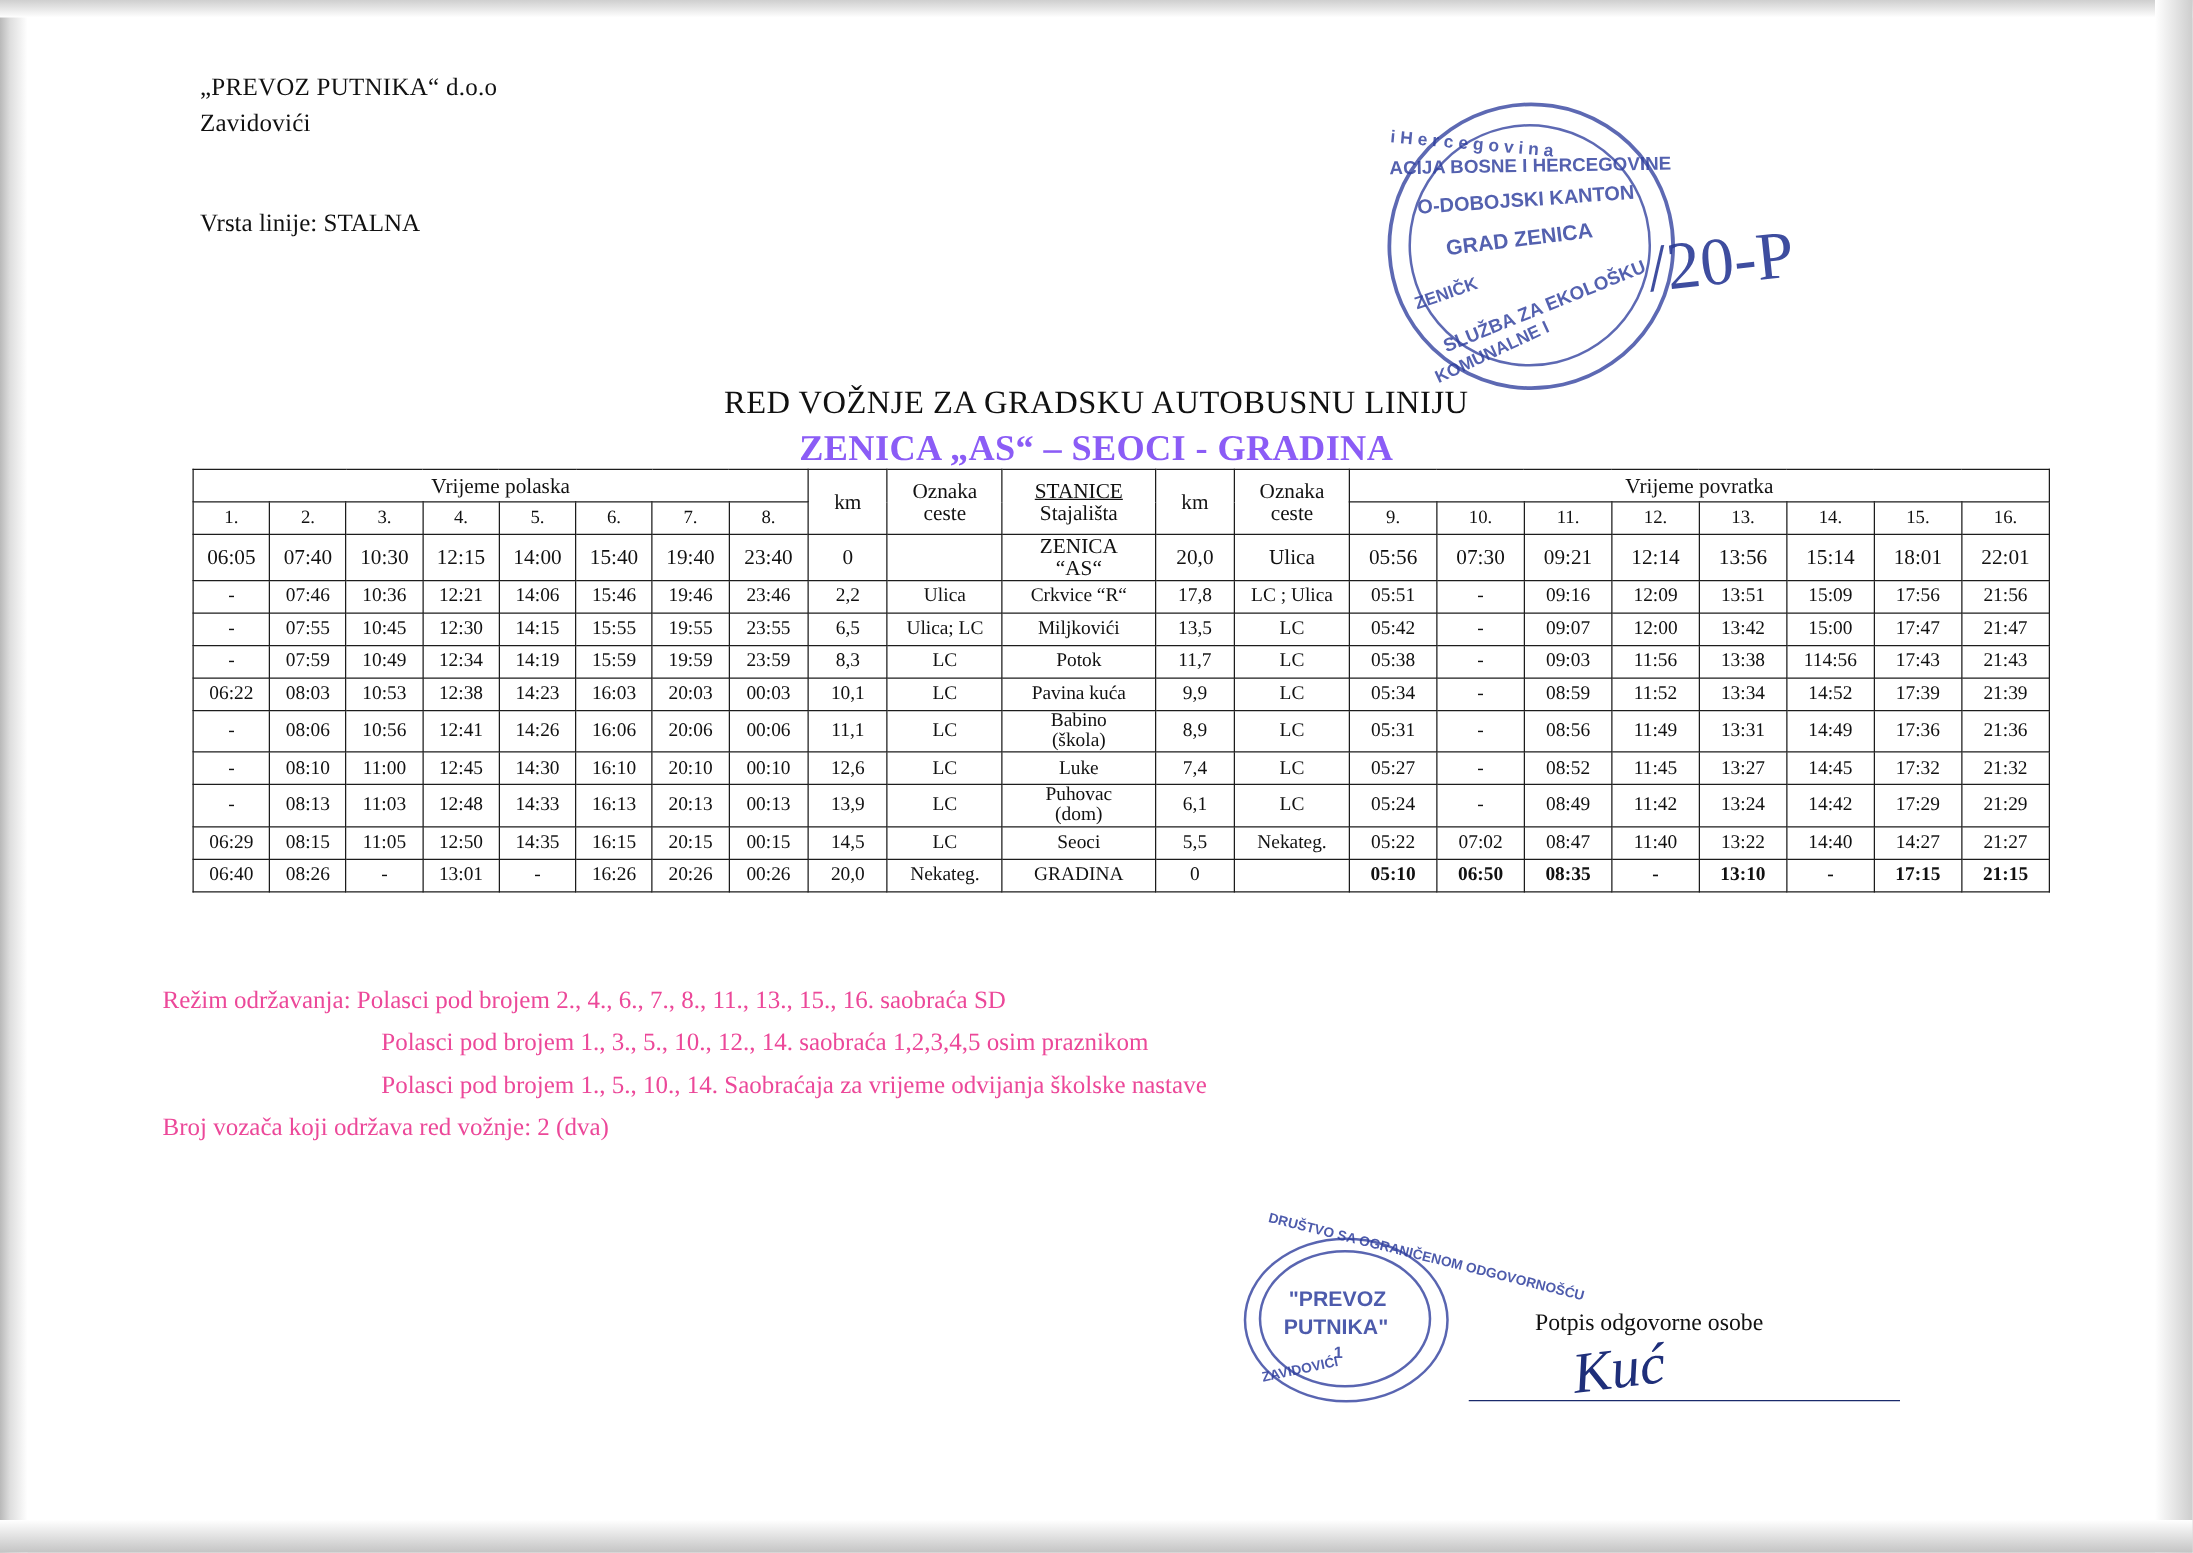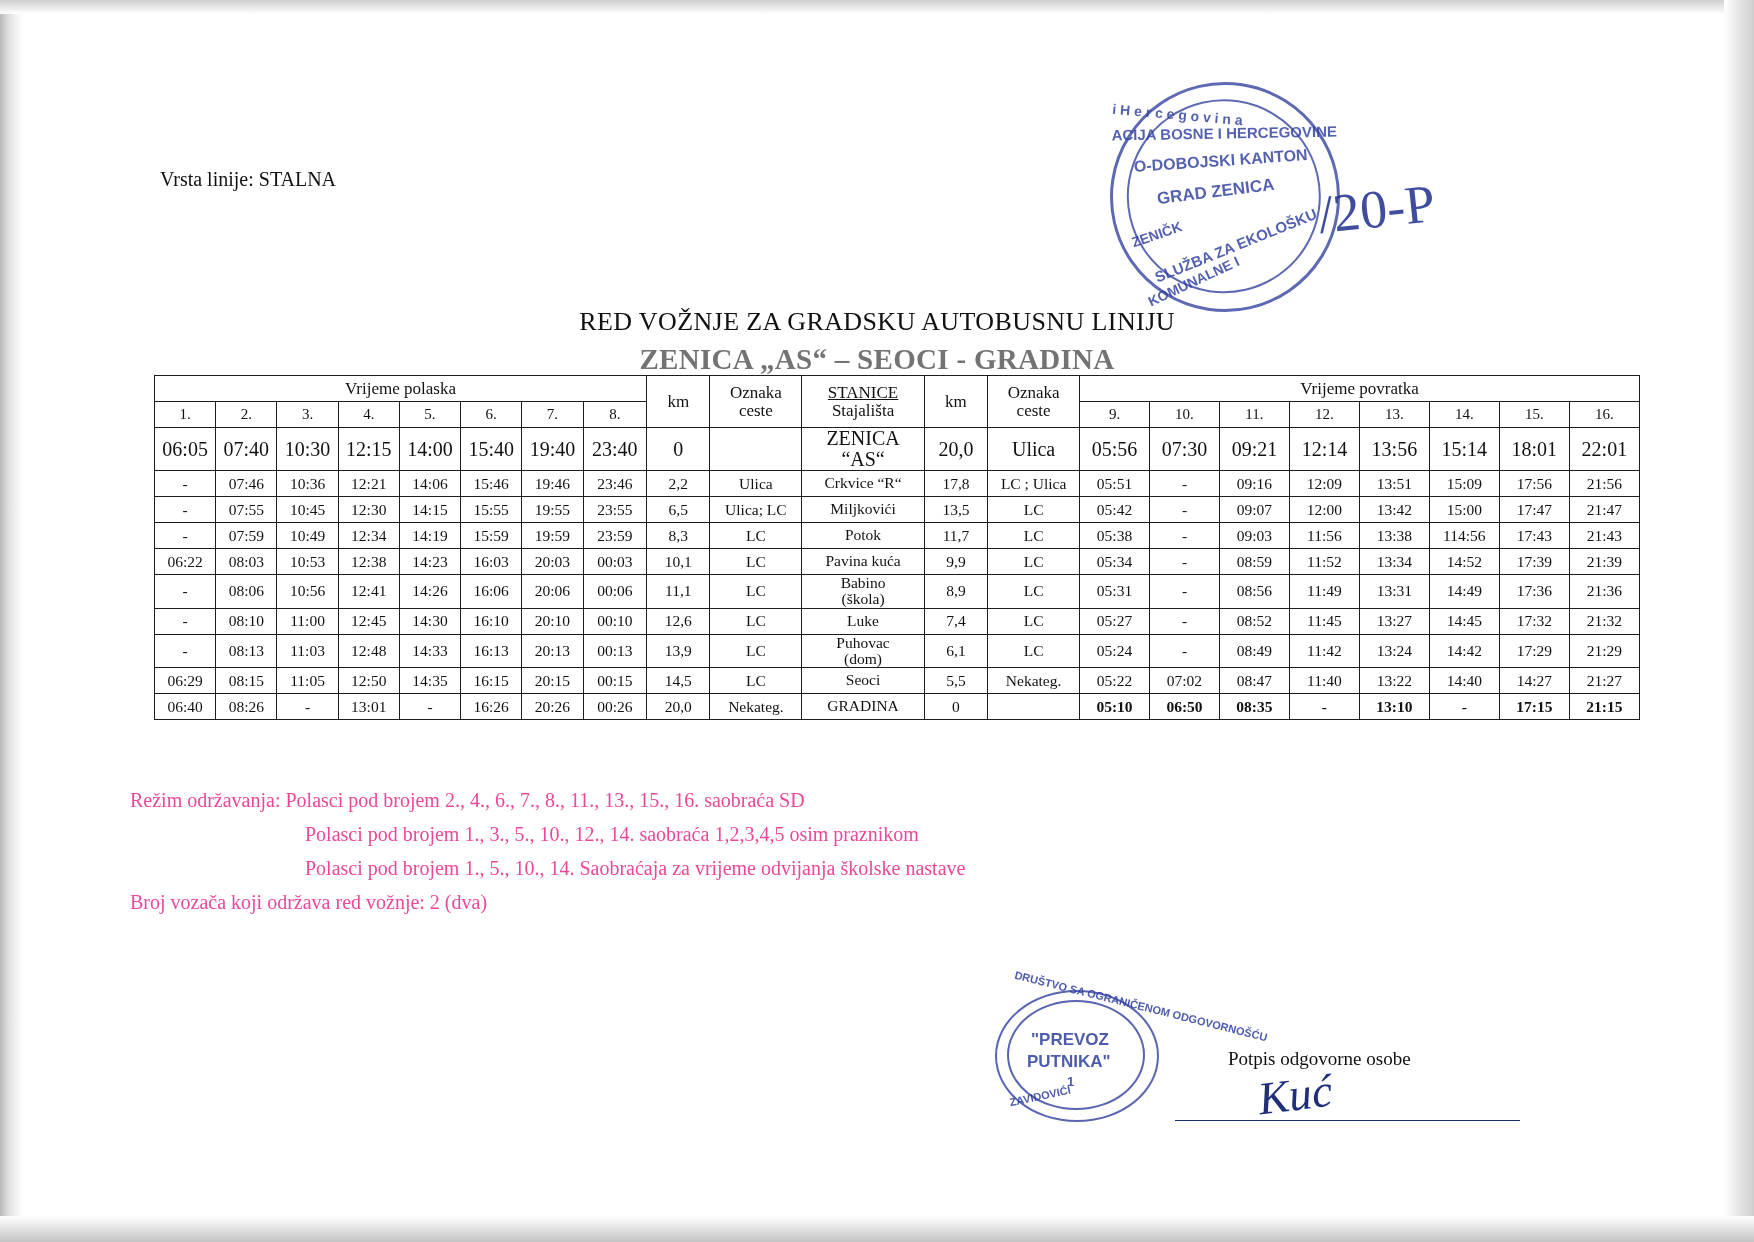--- a/index.html
+++ b/index.html
@@ -63,21 +63,21 @@
     font-size: 26px;
     letter-spacing: .4px;
     color: #111;
     margin-top: 24px;
   }
   .title2 {
     font-size: 29px;
     font-weight: bold;
     margin-top: 6px;
     letter-spacing: .3px;
-    color: #737373;
+    color: #8b5cf6;
   }
 
   
   .tbl-wrap {
     position: absolute;
     left: 154px;
     top: 375px;
     width: 1342px;
   }
   table.sched {
@@ -92,21 +92,21 @@
     text-align: center;
     vertical-align: middle;
     padding: 0;
     height: 25px;
     font-weight: normal;
     overflow: hidden;
     white-space: nowrap;
   }
   .grp-head { height: 34px; font-size: 17px; }
   .numrow td { font-size: 15px; height: 24px; }
-  .boldrow td { font-weight: bold; font-size: 20px; height: 28px; }
+  .boldrow td { font-weight: bold; font-size: 17px; height: 28px; }
   .station { font-weight: normal; }
   .station-bold { font-weight: bold; }
   .stanice-head {
     font-size: 17px;
   }
   .stanice-head u { text-decoration: underline; }
   .two-line { line-height: 1.05; white-space: normal; }
 
   
   .notes {
@@ -210,20 +210,24 @@
 </style>
 </head>
 <body>
 
 <div class="page">
   <div class="scan-edge-left"></div>
   <div class="scan-edge-top"></div>
   <div class="scan-edge-right"></div>
   <div class="scan-edge-bottom"></div>
 
+  <div class="company">
+    <div>„PREVOZ PUTNIKA“ d.o.o</div>
+    <div>Zavidovići</div>
+  </div>
 
   <div class="line-type">Vrsta linije: STALNA</div>
 
   <div class="title-wrap">
     <div class="title1">RED VOŽNJE ZA GRADSKU AUTOBUSNU LINIJU</div>
     <div class="title2">ZENICA „AS“ – SEOCI - GRADINA</div>
   </div>
 
   <div class="stamp-top">
     <div class="ring-outer"></div>

